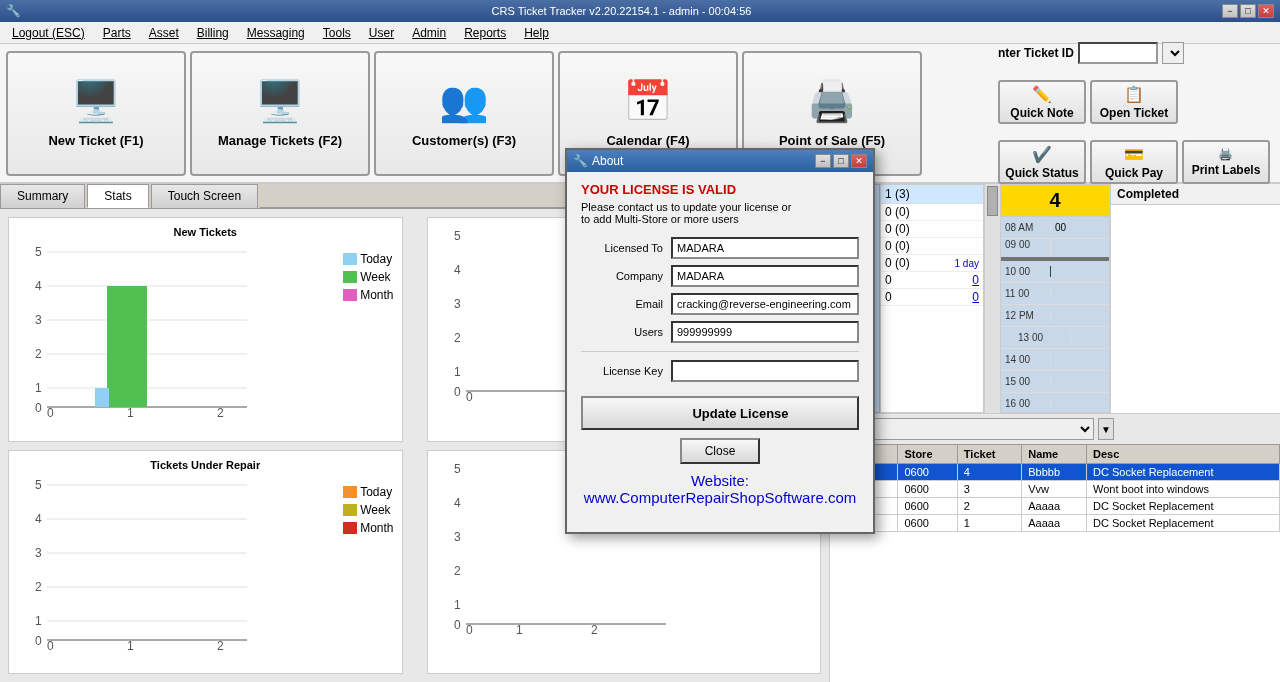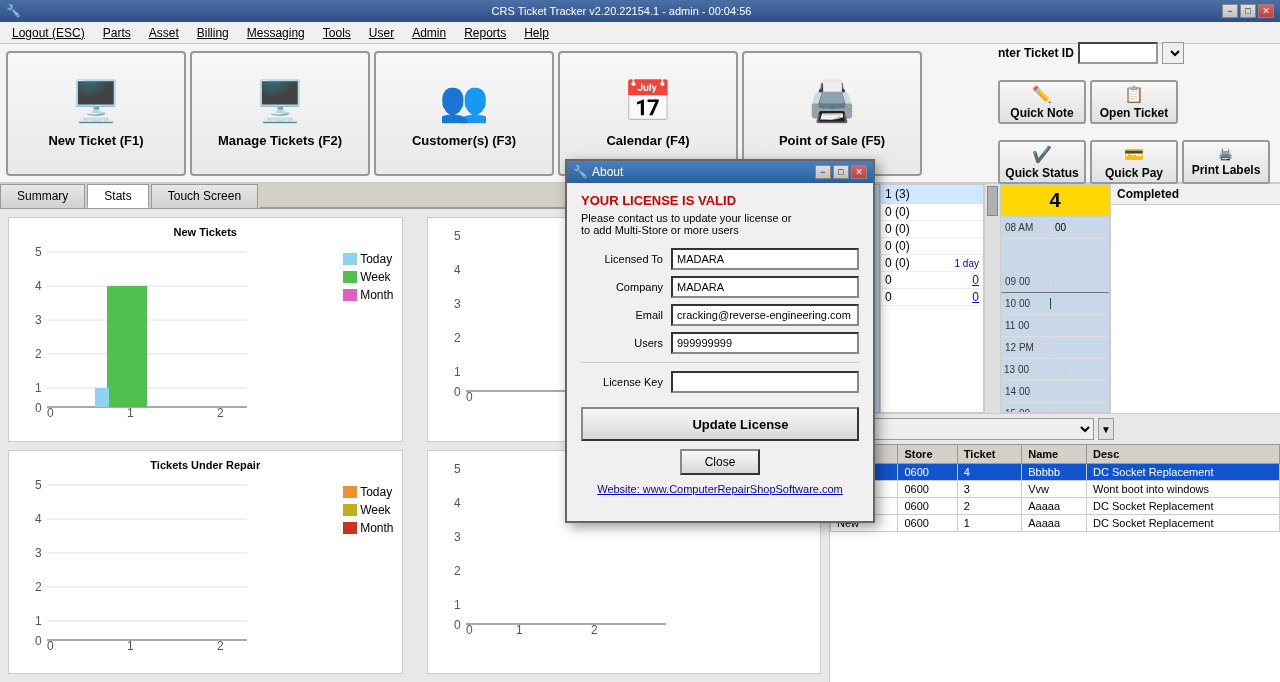--- a/index.html
+++ b/index.html
@@ -54,21 +54,21 @@
     .dialog-btn.close { background: linear-gradient(to bottom, #e06060, #c04040); color: white; }
     .dialog-content { padding: 10px 14px; }
     .license-valid { color: #cc0000; font-weight: bold; font-size: 13px; margin-bottom: 4px; }
     .license-msg { font-size: 11px; margin-bottom: 12px; color: #000; }
     .form-row { display: flex; align-items: center; margin-bottom: 6px; }
     .form-label { width: 90px; font-size: 11px; color: #000; text-align: right; padding-right: 8px; }
     .form-input { flex: 1; height: 22px; border: 2px inset #888; padding: 2px 4px; font-size: 11px; background: white; }
     .dialog-separator { height: 1px; background: #ccc; margin: 8px 0; }
     .update-btn { width: 100%; height: 34px; background: linear-gradient(to bottom, #f8f8f8, #d8d8d8); border: 2px outset #888; font-size: 13px; font-weight: bold; cursor: pointer; margin-bottom: 8px; padding-left: 41px; }
     .close-dialog-btn { width: 80px; height: 26px; background: linear-gradient(to bottom, #f8f8f8, #d8d8d8); border: 2px outset #888; font-size: 12px; cursor: pointer; display: block; margin: 0 auto 8px; }
-    .website-link { display: block; text-align: center; color: #0000cc; text-decoration: underline; font-size: 11px; cursor: pointer; margin-bottom: 16px; }
+    .website-link { display: block; text-align: center; color: #0000cc; font-size: 15px; cursor: pointer; margin-bottom: 16px; }
   </style>
 </head>
 <body>
 
 <div class="title-bar">
   <span>🔧</span>
   <span class="title-bar-title">CRS Ticket Tracker  v2.20.22154.1 - admin - 00:04:56</span>
   <div class="title-bar-controls">
     <div class="title-btn">−</div>
     <div class="title-btn">□</div>
@@ -321,34 +321,34 @@
         </div>
       </div>
 
       <div style="width:110px; display:flex; flex-direction:column;">
         <div style="background:#ffd700; height:32px; display:flex; align-items:center; justify-content:center; font-size:20px; font-weight:bold; border:1px solid #ccc;">4</div>
         <div style="flex:1; background:#c8d8e8; border:1px solid #ccc; overflow:hidden;">
           <div style="display:flex; border-bottom:1px solid #ddd; height:22px; align-items:center;">
             <span style="width:50px; font-size:10px; color:#333; padding-left:4px; border-right:1px solid #ddd;">08 AM</span>
             <span style="width:30px; font-size:10px; padding-left:4px;">00</span>
           </div>
-          <div style="display:flex; border-bottom:1px solid #737373; height:22px; align-items:center;margin-top:32px;">
+          <div style="display:flex; border-bottom:4px solid #737373; height:22px; ">
             <span style="width:50px; font-size:10px; color:#333; padding-left:4px; border-right:1px solid #ddd;">09 00</span>
           </div>
           <div style="display:flex; border-bottom:1px solid #ddd; height:22px; align-items:center;">
             <span style="width:50px; font-size:10px; color:#333; padding-left:4px; border-right:1px solid #14532d;">10 00</span>
           </div>
           <div style="display:flex; border-bottom:1px solid #ddd; height:22px; align-items:center;">
             <span style="width:50px; font-size:10px; color:#333; padding-left:4px; border-right:1px solid #ddd;">11 00</span>
           </div>
           <div style="display:flex; border-bottom:1px solid #ddd; height:22px; align-items:center;">
             <span style="width:50px; font-size:10px; color:#333; padding-left:4px; border-right:1px solid #ddd;">12 PM</span>
           </div>
           <div style="display:flex; border-bottom:1px solid #ddd; height:22px; align-items:center;">
-            <span style="width:70px; font-size:10px; color:#333; padding-left:3px; border-right:1px solid #ddd;">13 00</span>
+            <span style="width:70px; font-size:10px; color:#333; padding-left:17px; border-right:1px solid #ddd;">13 00</span>
           </div>
           <div style="display:flex; border-bottom:1px solid #ddd; height:22px; align-items:center;">
             <span style="width:50px; font-size:10px; color:#333; padding-left:4px; border-right:1px solid #ddd;">14 00</span>
           </div>
           <div style="display:flex; border-bottom:1px solid #ddd; height:22px; align-items:center;">
             <span style="width:50px; font-size:10px; color:#333; padding-left:4px; border-right:1px solid #ddd;">15 00</span>
           </div>
           <div style="display:flex; border-bottom:1px solid #ddd; height:22px; align-items:center;">
             <span style="width:50px; font-size:10px; color:#333; padding-left:4px; border-right:1px solid #ddd;">16 00</span>
           </div>

